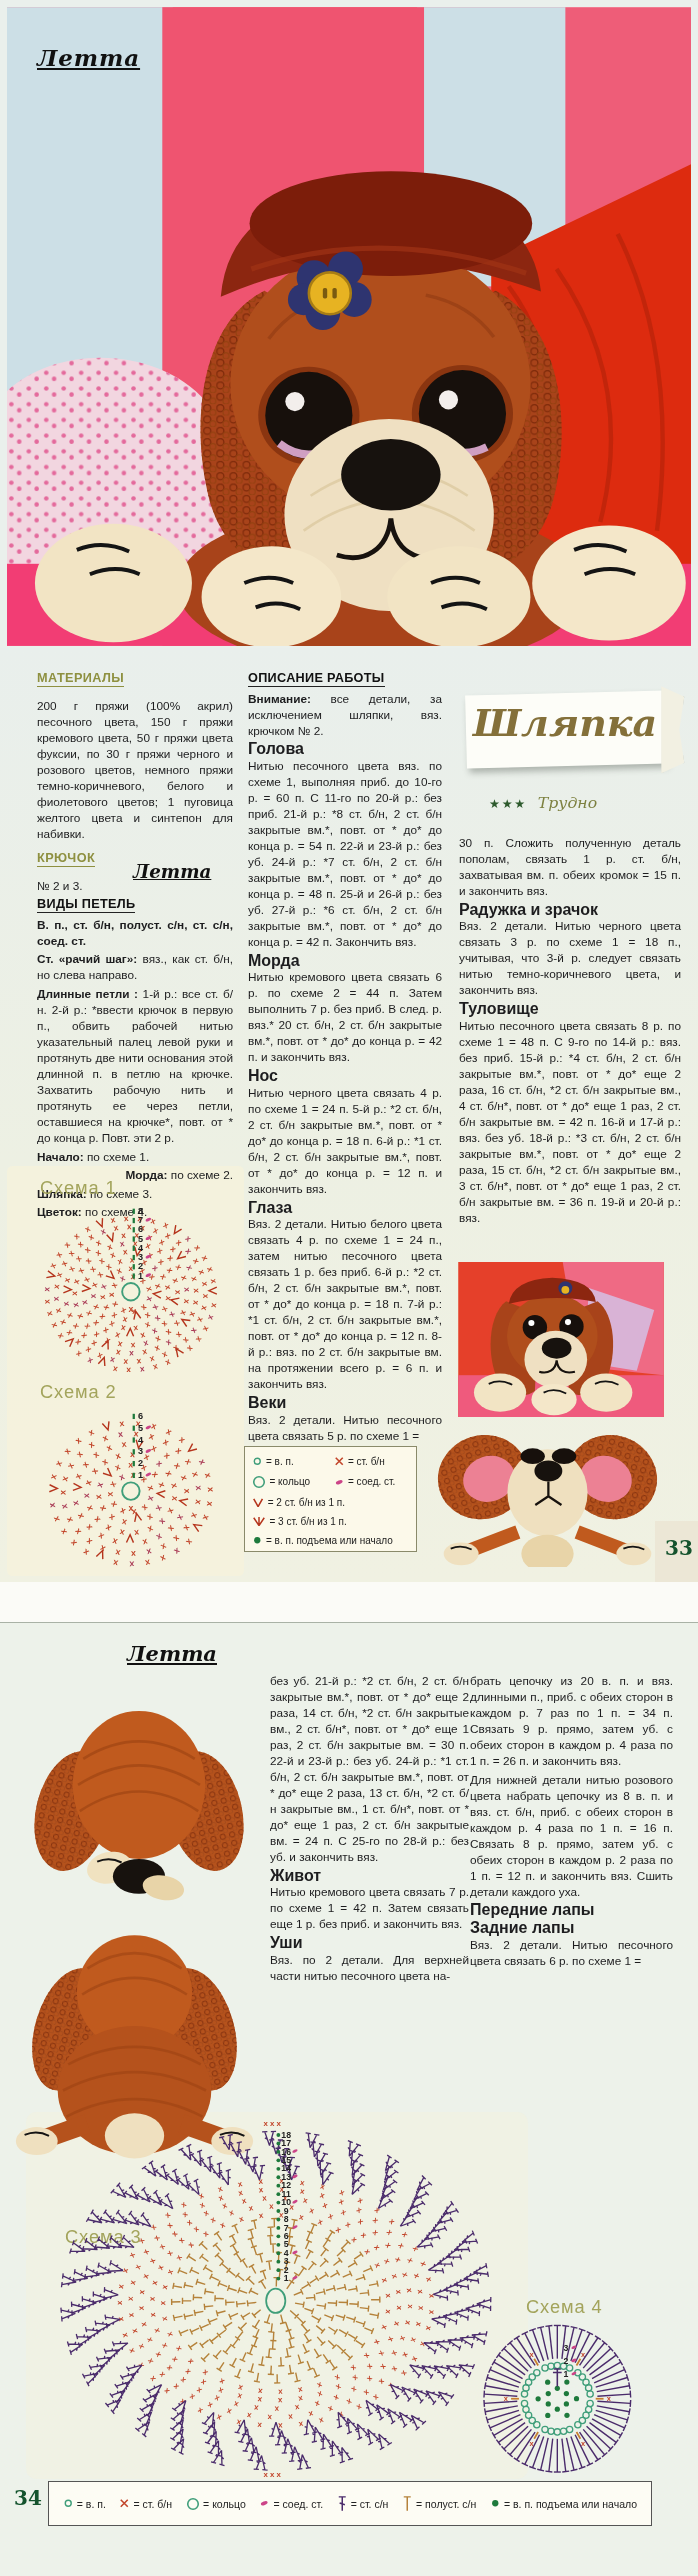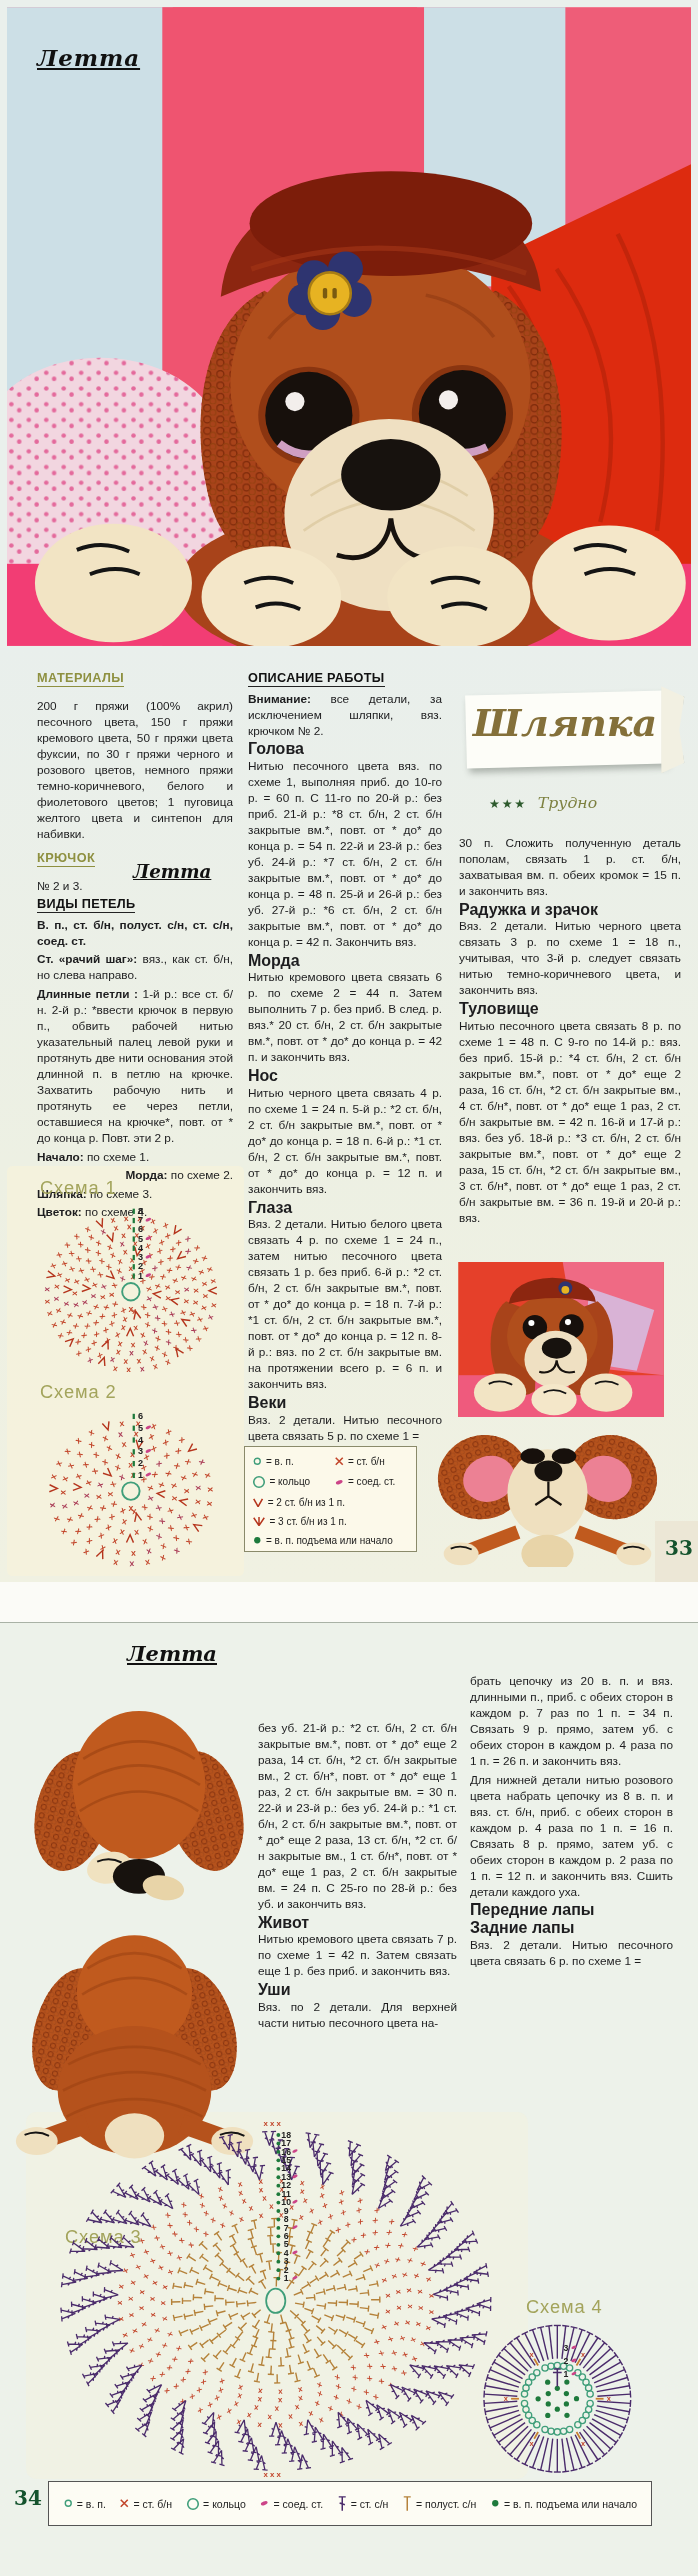--- a/index.html
+++ b/index.html
@@ -767,21 +767,21 @@
     <path d="M92,60 Q146,25 200,60 M86,90 Q146,52 206,90" stroke="#9c4312" stroke-width="3" fill="none" opacity=".6"></path>
     <ellipse cx="146" cy="200" rx="88" ry="74" fill="#b5521c"></ellipse>
     <path d="M70,170 Q146,130 222,170 M64,200 Q146,158 228,200 M68,230 Q146,190 224,230" stroke="#9c4312" stroke-width="3" fill="none" opacity=".6"></path>
     <path d="M92,238 L36,258 M200,238 L256,258" stroke="#b5521c" stroke-width="22"></path>
     <ellipse cx="34" cy="258" rx="24" ry="16" fill="#efe0bf"></ellipse>
     <ellipse cx="258" cy="258" rx="24" ry="16" fill="#efe0bf"></ellipse>
     <path d="M20,251 Q34,245 48,252 M244,251 Q258,245 272,252" stroke="#141414" stroke-width="2.2" fill="none"></path>
     <ellipse cx="146" cy="252" rx="34" ry="26" fill="#efe0bf"></ellipse>
   </svg>
 
-  <div class="abs col" style="left:258px;top:1673px;width:199px;margin-top:47px;">
+  <div class="abs col" style="left:270px;top:1673px;width:199px;">
     <p>без уб. 21-й р.: *2 ст. б/н, 2 ст. б/н закрытые вм.*, повт. от * до* еще 2 раза, 14 ст. б/н, *2 ст. б/н закрытые вм., 2 ст. б/н*, повт. от * до* еще 1 раз, 2 ст. б/н закрытые вм. = 30 п. 22-й и 23-й р.: без уб. 24-й р.: *1 ст. б/н, 2 ст. б/н закрытые вм.*, повт. от * до* еще 2 раза, 13 ст. б/н, *2 ст. б/н закрытые вм., 1 ст. б/н*, повт. от * до* еще 1 раз, 2 ст. б/н закрытые вм. = 24 п. С 25-го по 28-й р.: без уб. и закончить вяз.</p>
     <div class="h-inline">Живот</div>
     <p>Нитью кремового цвета связать 7 р. по схеме 1 = 42 п. Затем связать еще 1 р. без приб. и закончить вяз.</p>
     <div class="h-inline">Уши</div>
     <p>Вяз. по 2 детали. Для верхней части нитью песочного цвета на-</p>
   </div>
 
   <div class="abs col" style="left:470px;top:1673px;width:203px;">
     <p>брать цепочку из 20 в. п. и вяз. длинными п., приб. с обеих сторон в каждом р. 7 раз по 1 п. = 34 п. Связать 9 р. прямо, затем уб. с обеих сторон в каждом р. 4 раза по 1 п. = 26 п. и закончить вяз.</p>
     <p>Для нижней детали нитью розового цвета набрать цепочку из 8 в. п. и вяз. ст. б/н, приб. с обеих сторон в каждом р. 4 раза по 1 п. = 16 п. Связать 8 р. прямо, затем уб. с обеих сторон в каждом р. 2 раза по 1 п. = 12 п. и закончить вяз. Сшить детали каждого уха.</p>

